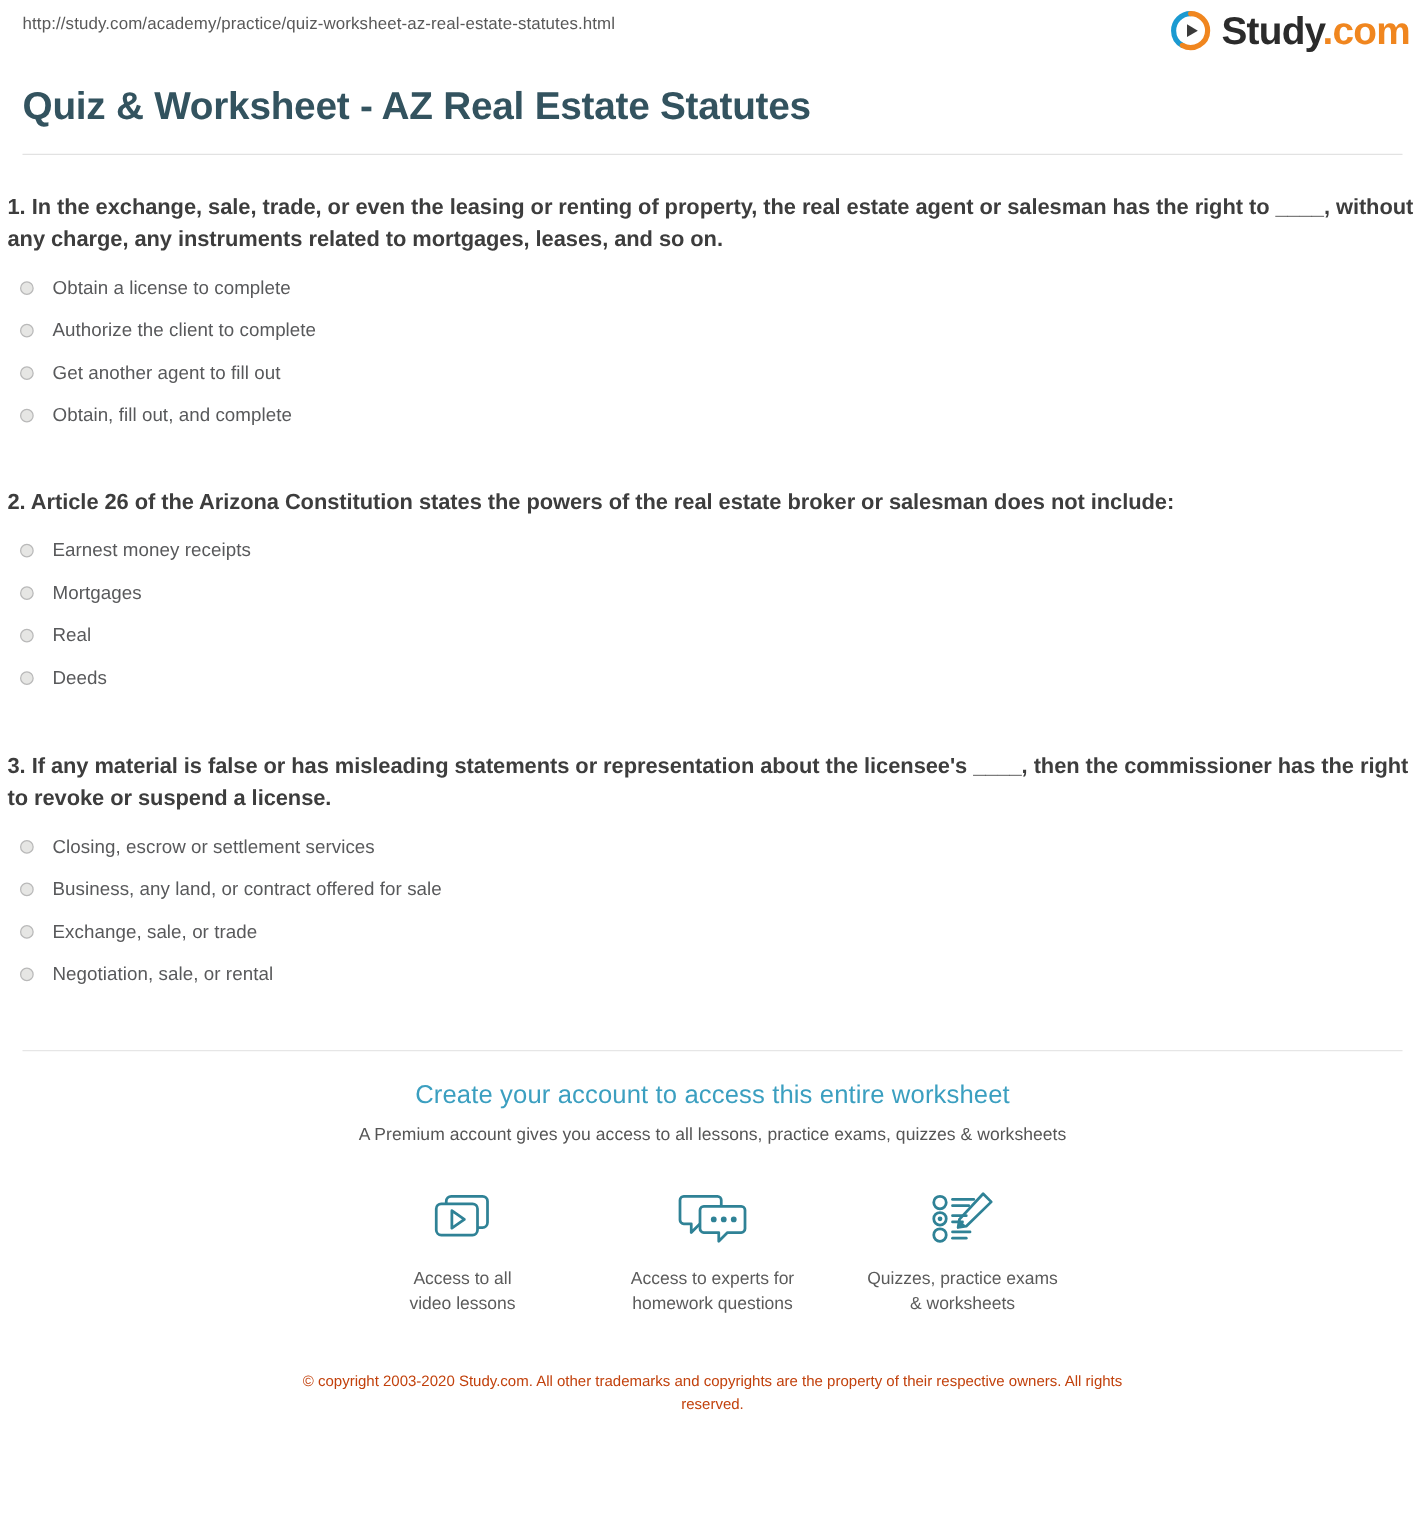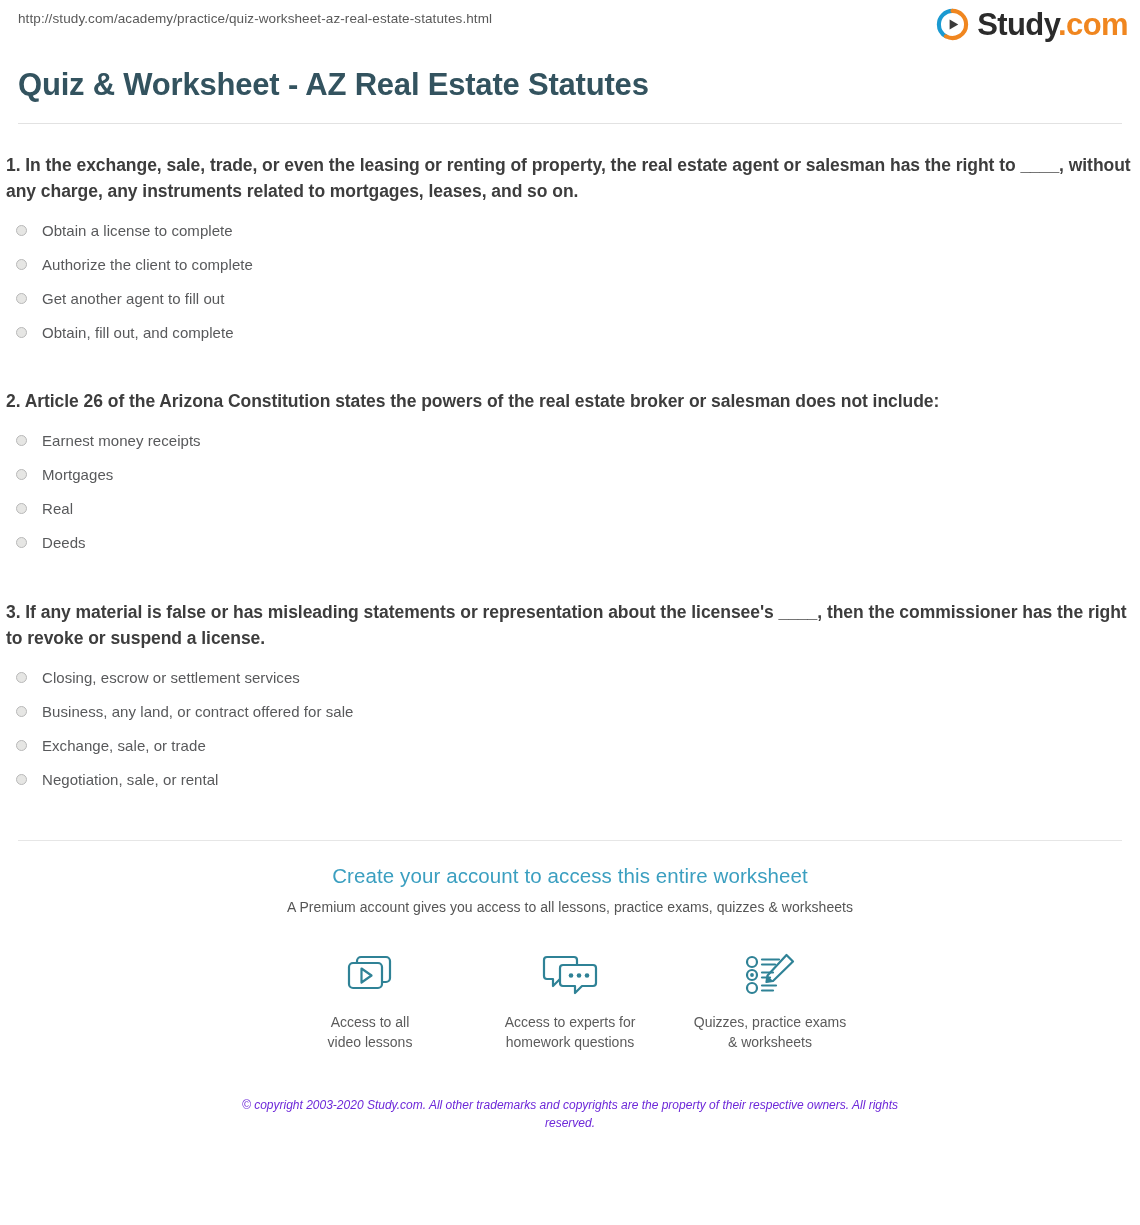--- a/index.html
+++ b/index.html
@@ -179,22 +179,21 @@
     color: #5b5b5b;
     white-space: pre-line;
   }
 
   .copyright {
     margin: 44px auto 0 auto;
     width: 700px;
     text-align: center;
     font-size: 12px;
     line-height: 1.5;
-    color: #6d28d9;
-    font-style: italic;
+    color: #c2410c;
   }
 </style>
 </head>
 <body>
 
 <div class="page">
 
   <div class="topbar">
     <div class="url">http://study.com/academy/practice/quiz-worksheet-az-real-estate-statutes.html</div>
 

